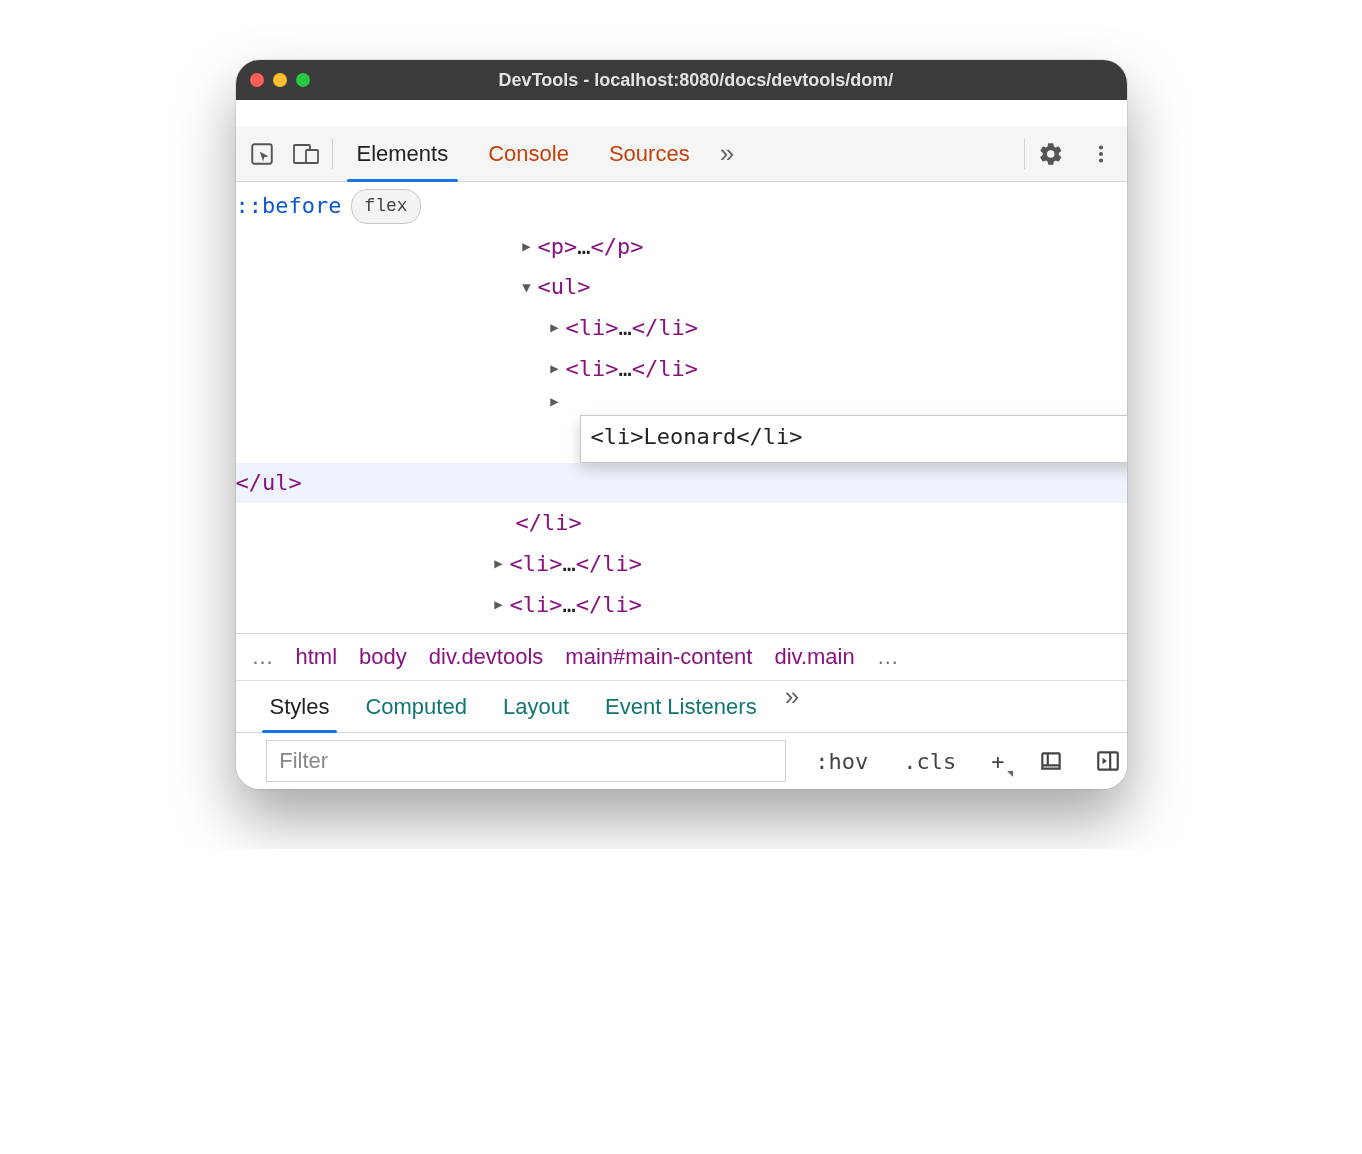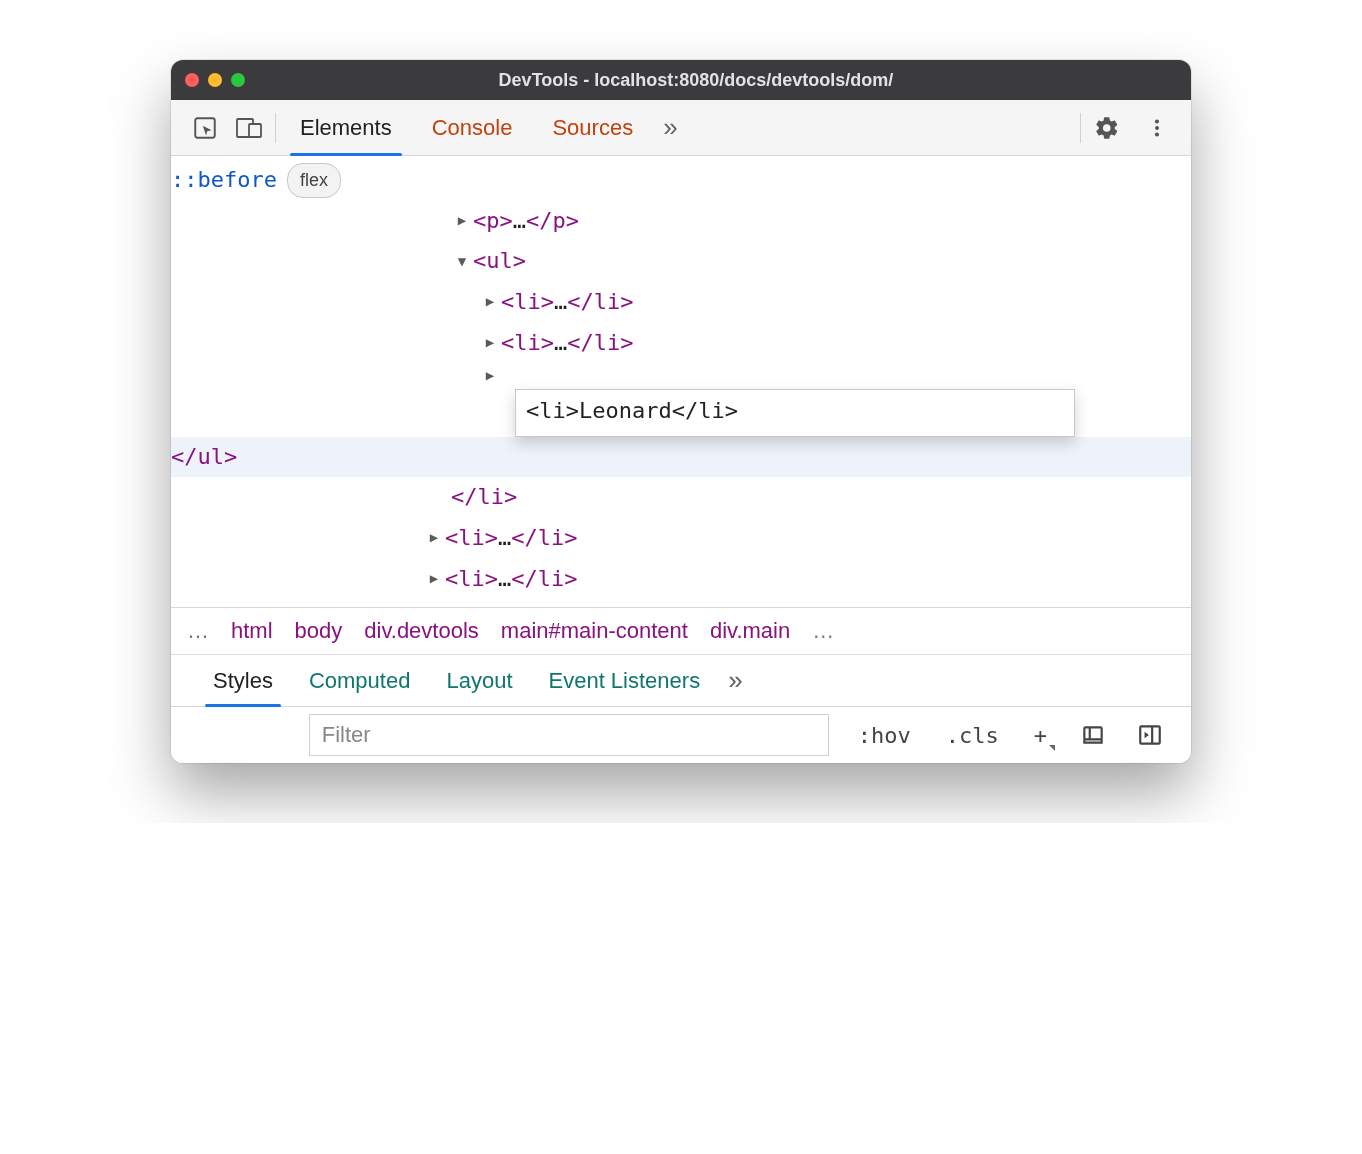--- a/index.html
+++ b/index.html
@@ -4,22 +4,22 @@
 <style>
   * { box-sizing: border-box; margin: 0; padding: 0; }
   body {
     background: #fff;
     font-family: -apple-system, BlinkMacSystemFont, "Segoe UI", Helvetica, Arial, sans-serif;
     display: flex;
     justify-content: center;
     padding: 60px 40px;
   }
   .window {
-    width: 1020px;
-    border-radius: 12px;
+    width: 891px;
+    border-radius: 24px;
     overflow: hidden;
     box-shadow: 0 30px 60px rgba(0,0,0,0.35), 0 0 0 1px rgba(0,0,0,0.08);
     background: #fff;
   }
   
   .titlebar {
     background: #3b3a3d;
     color: #d9d9da;
     display: flex;
     align-items: center;
@@ -40,21 +40,22 @@
     color: #e2e2e3;
     margin-right: 40px;
   }
   
   .main-tabs {
     display: flex;
     align-items: center;
     height: 56px;
     border-bottom: 1px solid #d6d6d6;
     background: #f5f5f5;
-    padding: 0 12px;
+    padding: 0 4px;
+    margin-top: 26px;
   }
   .main-tabs .icon-btn {
     width: 44px;
     height: 44px;
     display: flex;
     align-items: center;
     justify-content: center;
     color: #555;
     cursor: pointer;
   }
@@ -118,21 +119,21 @@
   .indent-a { }
   .indent-b { padding-left: 284px; }
   .indent-c { padding-left: 312px; }
   .indent-d { padding-left: 256px; }
   .indent-e { padding-left: 280px; }
   .tag { color: #881280; }
   .ellipsis { color: #202124; }
   .pseudo { color: #0b57d0; }
   .pill {
     display:inline-block;
-    font-family: Liberation Sans, sans-serif;
+    font-family: Liberation Mono, monospace;
     font-size: 18px;
     color: #444;
     border: 1px solid #c7c7c7;
     background: #f3f3f3;
     border-radius: 16px;
     padding: 0 12px;
     margin-left: 10px;
   }
   .edit-box {
     position: relative;
@@ -169,25 +170,24 @@
     background: #fff;
     overflow:hidden;
     white-space:nowrap;
   }
   .crumbs .node { color: #881280; cursor:pointer; }
   .crumbs .ell { color: #777; }
 
   
   .sub-tabs {
     display:flex;
-    align-items:center;
     height: 52px;
     border-bottom: 1px solid #d6d6d6;
     background: #fff;
-    padding: 0 24px;
+    padding: 0 16px;
   }
   .sub-tab {
     padding: 0 18px;
     font-size: 22px;
     color: #0f766e;
     display:flex; align-items:center; height:100%;
     position:relative;
     cursor:pointer;
   }
   .sub-tab.active { color:#202124; }
@@ -197,21 +197,21 @@
     left:10px; right:10px; bottom:-1px;
     height:3px; background:#1a73e8; border-radius:2px;
   }
   .sub-tabs .chev { font-size:26px; color:#5f6368; padding:0 10px; cursor:pointer; }
 
   
   .filter-bar {
     display:flex;
     align-items:center;
     height: 56px;
-    padding: 6px 24px;
+    padding: 6px 2px;
     gap: 23px;
     background:#fff;
     justify-content:flex-end;
   }
   .filter-input {
     flex: 1;
     max-width: 520px;
     height: 42px;
     border: 1px solid #d0d0d0;
     font-size: 22px;

